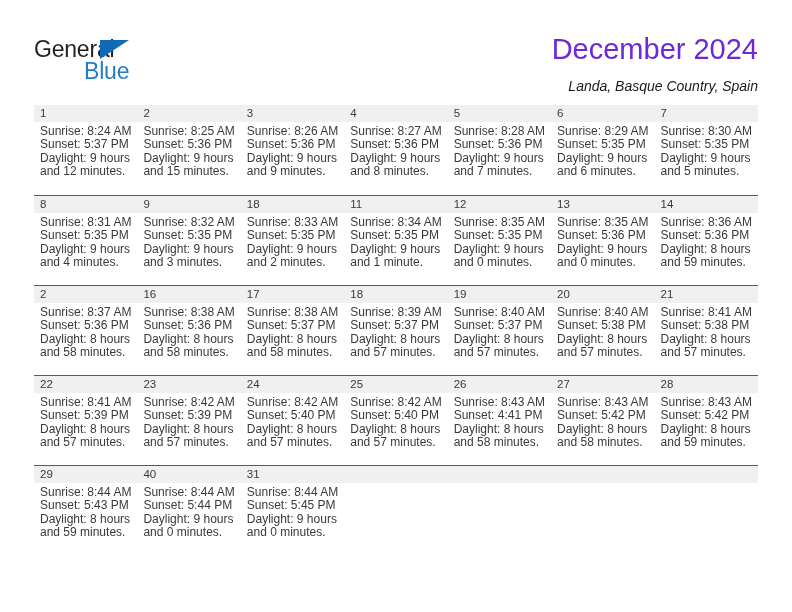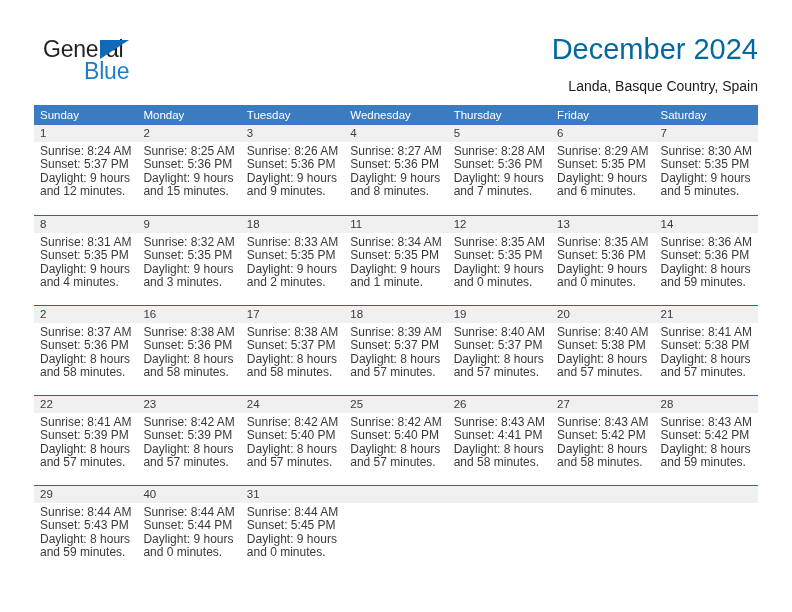--- a/index.html
+++ b/index.html
@@ -31,21 +31,21 @@
   }
   .logo {
     position: absolute;
     left: 34px;
     top: 36px;
     width: 200px;
     height: 52px;
   }
   .logo-general {
     position: absolute;
-    left: 9px;
+    left: 0;
     top: 0;
     font-size: 23px;
     line-height: 26px;
     color: #231f20;
     letter-spacing: -0.2px;
   }
   .logo-tri {
     position: absolute;
     left: 66px;
     top: 4px;
@@ -63,32 +63,33 @@
     color: #1f7ec4;
     letter-spacing: -0.2px;
   }
 
   .title {
     position: absolute;
     right: 34px;
     top: 32px;
     font-size: 29px;
     line-height: 34px;
-    color: #0369a1;
+    color: #6d28d9;
     white-space: nowrap;
   }
   .subtitle {
     position: absolute;
     right: 34px;
     top: 78px;
     font-size: 14px;
     line-height: 17px;
     color: #1a1a1a;
     text-align: left;
     white-space: nowrap;
+    font-style: italic;
   }
 
   
   .calendar {
     position: absolute;
     left: 34px;
     top: 105px;
     width: 724px;
   }
   .cal-head {
@@ -162,29 +163,20 @@
       <span class="logo-blue">Blue</span>
     </div>
 
     <div class="title">December 2024</div>
     <div class="subtitle">Landa, Basque Country, Spain</div>
 
   </div>
 
   <div class="calendar">
 
-    <div class="cal-head">
-      <div class="hcell">Sunday</div>
-      <div class="hcell">Monday</div>
-      <div class="hcell">Tuesday</div>
-      <div class="hcell">Wednesday</div>
-      <div class="hcell">Thursday</div>
-      <div class="hcell">Friday</div>
-      <div class="hcell">Saturday</div>
-    </div>
 
     <div class="week first">
       <div class="daycell">
         <div class="daynum-band">1</div>
         <div class="lines">
           <div>Sunrise: 8:24 AM</div>
           <div>Sunset: 5:37 PM</div>
           <div>Daylight: 9 hours</div>
           <div>and 12 minutes.</div>
         </div>

